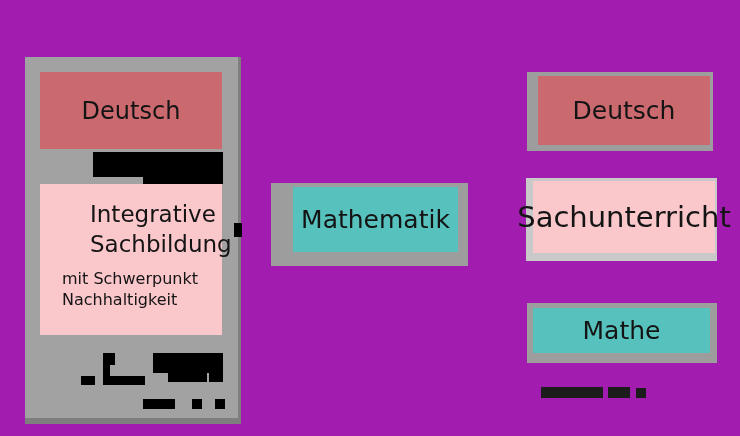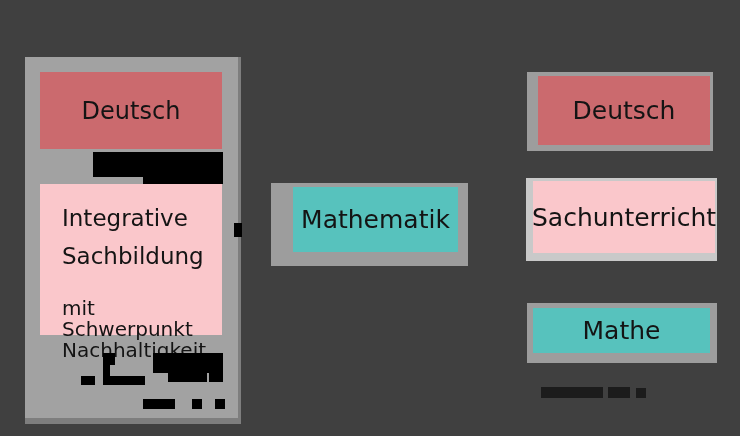--- a/index.html
+++ b/index.html
@@ -1,54 +1,54 @@
 <!DOCTYPE html>
 <html><head>
 <meta charset="utf-8">
 <style>
   html,body{margin:0;padding:0;background:#000;}
   #stage{
-    position:relative;width:740px;height:436px;background:#404040;overflow:hidden;
+    position:relative;width:740px;height:436px;background:#a21caf;overflow:hidden;
     font-family:"DejaVu Sans","Liberation Sans",sans-serif;color:#141414;
   }
   .abs{position:absolute;}
 
   
   #panel{
     left:25px;top:57px;width:213px;height:361px;background:#a2a2a2;
     border-right:3px solid #7e7e7e;border-bottom:6px solid #7e7e7e;
   }
 
   .node{display:flex;align-items:center;justify-content:center;text-align:center;}
 
   
   #box-deutsch-left{left:15px;top:15px;width:182px;height:77px;background:#cb6a6e;font-size:24px;}
   #box-integrative{
     left:15px;top:127px;width:182px;height:151px;background:#fac7cb;
     box-sizing:border-box;padding:15px 8px 8px 22px;
   }
-  #box-integrative .title{font-size:23px;line-height:38px;width:152px;}
-  #box-integrative .subtitle{font-size:20px;line-height:21px;width:152px;margin-top:23px;}
+  #box-integrative .title{font-size:23px;line-height:30px;width:152px;margin-left:28px;}
+  #box-integrative .subtitle{font-size:16px;line-height:21px;width:152px;margin-top:9px;}
 
   
   .redact{position:absolute;background:#000;}
   .faint{position:absolute;background:#1c1c1c;}
 
   
   .wrap{box-sizing:border-box;background:#9d9d9d;}
   .fill{width:100%;height:100%;display:flex;align-items:center;justify-content:center;}
 
   #box-mathematik-wrap{left:271px;top:183px;width:197px;height:83px;padding:4px 10px 14px 22px;}
   #box-mathematik-wrap .fill{background:#57c2bd;font-size:25px;}
 
   #box-deutsch-right-wrap{left:527px;top:72px;width:186px;height:79px;padding:4px 3px 6px 11px;}
   #box-deutsch-right-wrap .fill{background:#cb6a6e;font-size:25px;}
 
   #box-sachunterricht-wrap{left:526px;top:178px;width:191px;height:83px;padding:3px 2px 8px 7px;background:#c9c9c9;}
-  #box-sachunterricht-wrap .fill{background:#fac7cb;font-size:25px;}
+  #box-sachunterricht-wrap .fill{background:#fac7cb;font-size:29px;}
 
   #box-mathe-wrap{left:527px;top:303px;width:190px;height:60px;padding:5px 7px 10px 6px;}
   #box-mathe-wrap .fill{background:#57c2bd;font-size:25px;}
 </style>
 </head>
 <body>
 
 <div id="stage">
 
   <div id="panel" class="abs">

